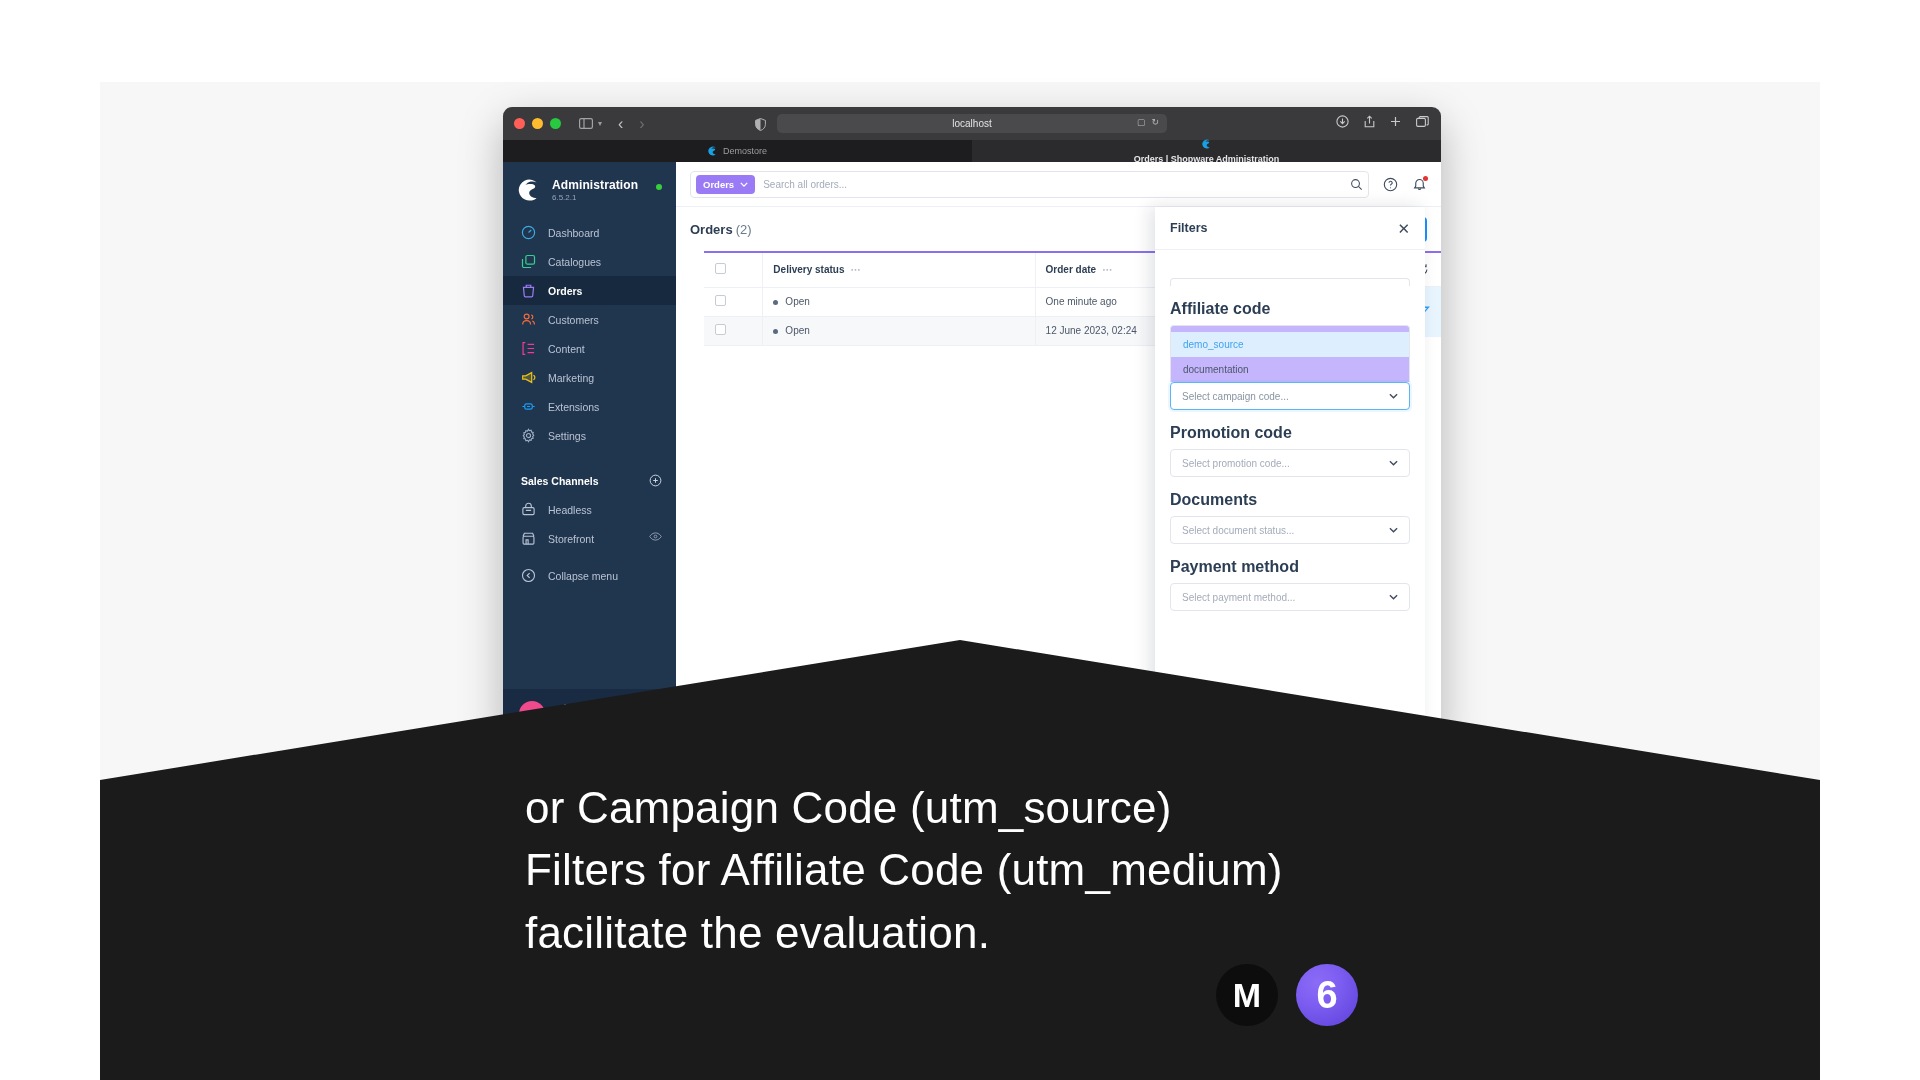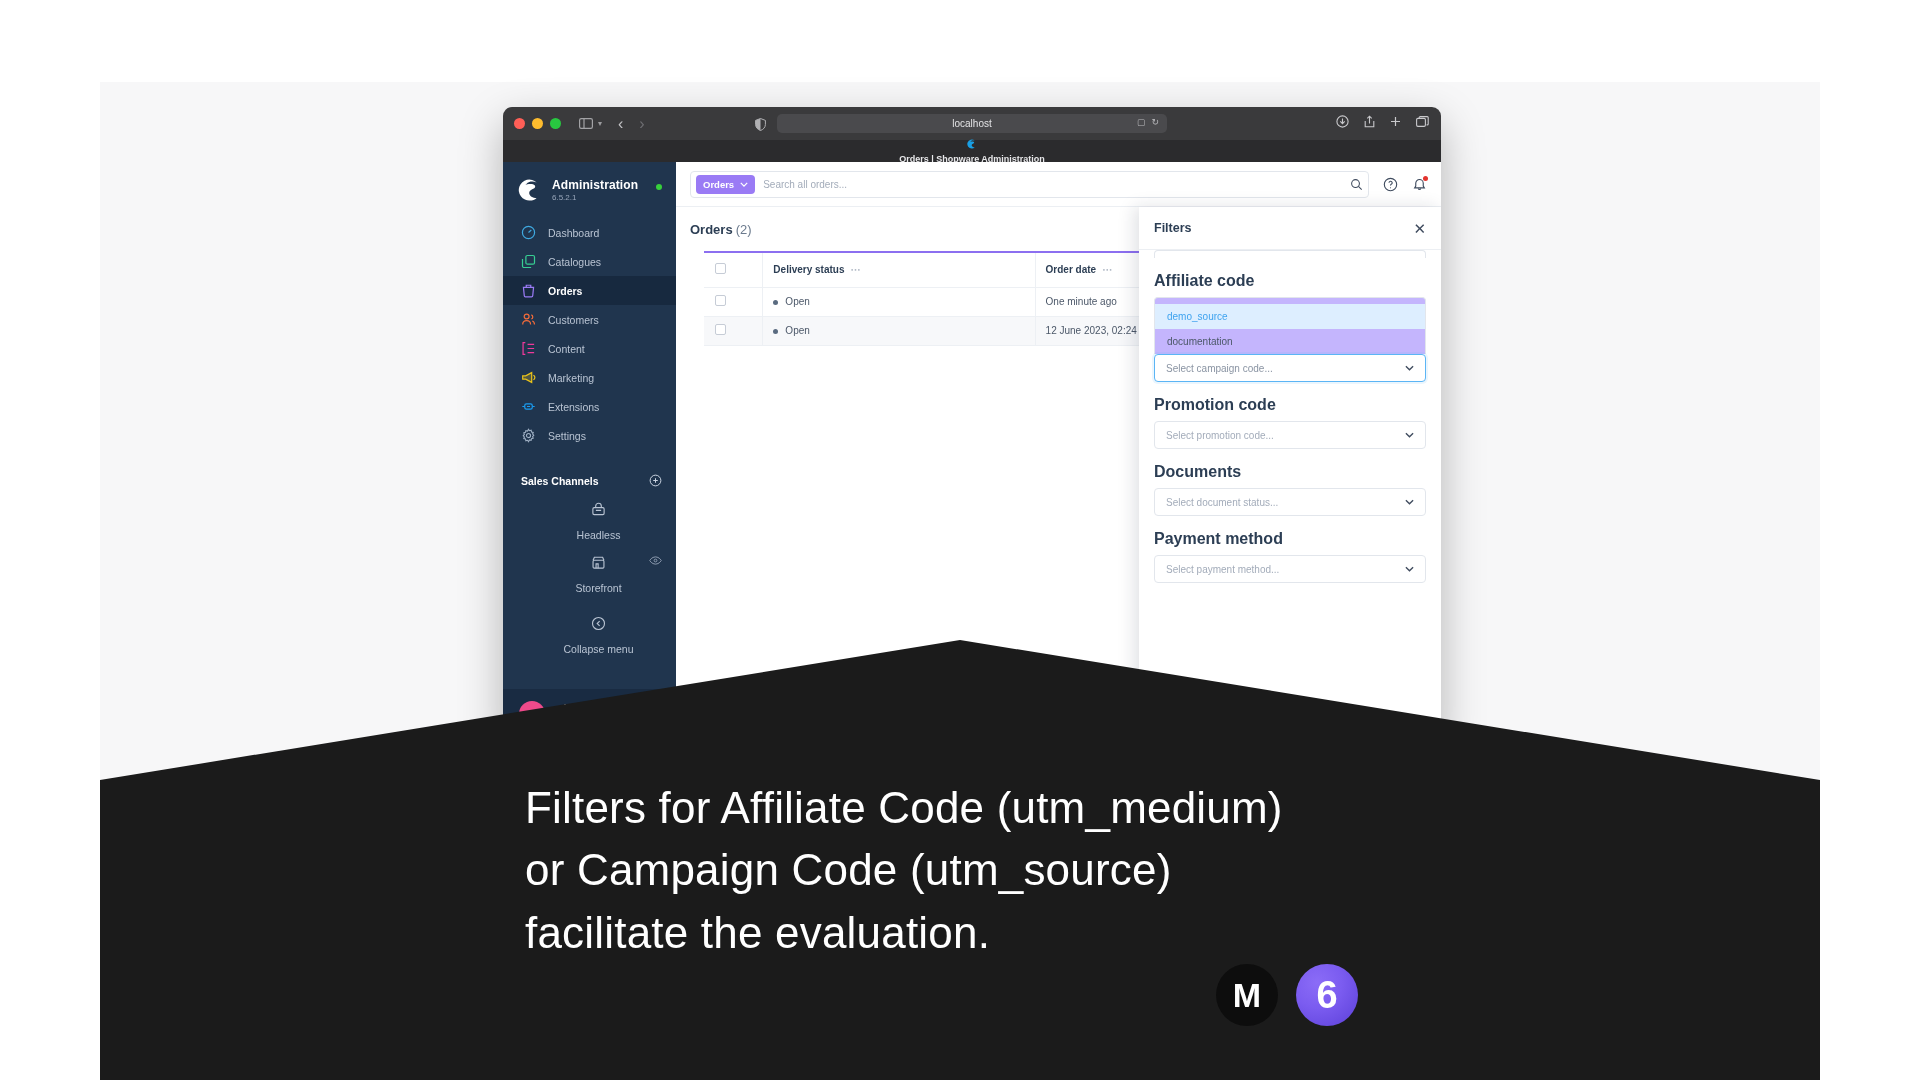--- a/index.html
+++ b/index.html
@@ -124,21 +124,21 @@
     position: relative; cursor: default;
   }
   .nav-item.active { background: #17293f; color: #ffffff; font-weight: 700; }
   .nav-ico { width: 15px; height: 15px; flex: 0 0 15px; display: flex; align-items: center; justify-content: center; }
 
   .sec-head {
     display: flex; align-items: center; justify-content: space-between;
     padding: 10px 14px 8px 18px; margin-top: 14px;
     font-size: 10.5px; font-weight: 700; color: #ffffff;
   }
-  .sc-item { display: flex; align-items: center; gap: 12px; padding: 7px 0 7px 18px; font-size: 10.5px; color: #b9c4d3; position: relative; flex-direction: column; }
+  .sc-item { display: flex; align-items: center; gap: 12px; padding: 7px 0 7px 18px; font-size: 10.5px; color: #b9c4d3; position: relative; }
   .sc-item .eye { position: absolute; right: 14px; top: 8px; color: #8e9cb0; }
 
   #collapse { margin-top: 8px; text-align: center; }
 
   #userbar {
     margin-top: auto; background: #192b42; display: flex; align-items: center;
     padding: 12px 14px 12px 16px; gap: 10px; position: relative;
   }
   #avatar {
     width: 26px; height: 26px; border-radius: 50%; background: #ef4a8b;
@@ -207,23 +207,23 @@
     display: flex; align-items: center; justify-content: center; color: #4b5768;
   }
 
   
   #rail { width: 38px; flex: 0 0 38px; border-left: 1px solid #edf0f4; }
   .rail-cell { height: 34px; display: flex; align-items: center; justify-content: center; border-bottom: 1px solid #edf0f4; color: #3f4b5e; }
   .rail-cell.filter { height: 50px; background: #e8f4fe; color: #2f9ef0; border-bottom: none; }
 
   
   #drawer {
-    position: absolute; right: 0; top: 45px; bottom: 0; width: 302px;
+    position: absolute; right: 16px; top: 45px; bottom: 0; width: 270px;
     background: #fff; box-shadow: -5px 0 16px rgba(22,34,51,.13);
-    display: flex; flex-direction: column;
+    display: flex; flex-direction: column; gap: 28px;
   }
   #drawer-head {
     height: 43px; display: flex; align-items: center; justify-content: space-between;
     padding: 0 15px; border-bottom: 1px solid #eceff3;
   }
   #drawer-title { font-size: 12.5px; font-weight: 700; color: #2c3e54; }
   #drawer-close { color: #3f4b5e; font-size: 15px; line-height: 1; }
   #drawer-body { flex: 1; overflow: hidden; padding: 0 15px; position: relative; }
 
   .f-clip { height: 8px; border: 1px solid #e2e6ec; border-bottom: none; border-radius: 4px 4px 0 0; margin-top: 0; }
@@ -306,20 +306,27 @@
       <span>
         <svg width="13" height="11" viewBox="0 0 13 11" fill="none" stroke="#c9c9cc" stroke-width="1.1">
             <rect x="0.6" y="2.4" width="8.8" height="8" rx="1.3"></rect>
             <path d="M3.2 2.2V1.6a1 1 0 0 1 1-1h7a1 1 0 0 1 1 1v6.3a1 1 0 0 1-1 1h-0.6"></path>
           </svg>
       </span>
     </span>
   </div>
 
   <div id="tabstrip">
+    <div class="tab inactive">
+      <svg class="sw-favicon" viewBox="0 0 24 24">
+        <path d="M20.4 5.6A11 11 0 1 0 12 23a11 11 0 0 0 8.4-17.4z" fill="none"></path>
+        <path d="M18.6 4.5A10.5 10.5 0 1 0 12 22.5c2.5 0 4.8-.9 6.6-2.3-3.7-.3-7.4-2.1-7.4-5.2 0-3.9 6-3.5 6-6.4 0-2-2.6-2.6-5-2.6-1.9 0-3.6.4-4.8 1A8.6 8.6 0 0 1 18.6 4.5z" fill="#199fe4"></path>
+      </svg>
+      <span>Demostore</span>
+    </div>
     <div class="tab active">
       <svg class="sw-favicon" viewBox="0 0 24 24">
         <path d="M18.6 4.5A10.5 10.5 0 1 0 12 22.5c2.5 0 4.8-.9 6.6-2.3-3.7-.3-7.4-2.1-7.4-5.2 0-3.9 6-3.5 6-6.4 0-2-2.6-2.6-5-2.6-1.9 0-3.6.4-4.8 1A8.6 8.6 0 0 1 18.6 4.5z" fill="#199fe4"></path>
       </svg>
       <span>Orders | Shopware Administration</span>
     </div>
   </div>
 
   <div id="app">
 
@@ -633,21 +640,21 @@
 
         </div>
       </div>
 
     </section>
   </div>
 </div>
 
 <div id="banner">
   <div id="banner-text">
+    <span class="ln">or Campaign Code (utm_source)</span>
     <span class="ln">Filters for Affiliate Code (utm_medium)</span>
-    <span class="ln">or Campaign Code (utm_source)</span>
     <span class="ln">facilitate the evaluation.</span>
   </div>
   <div id="badges">
     <div class="badge m">M</div>
     <div class="badge six">6</div>
   </div>
 </div>
 
 </body></html>

